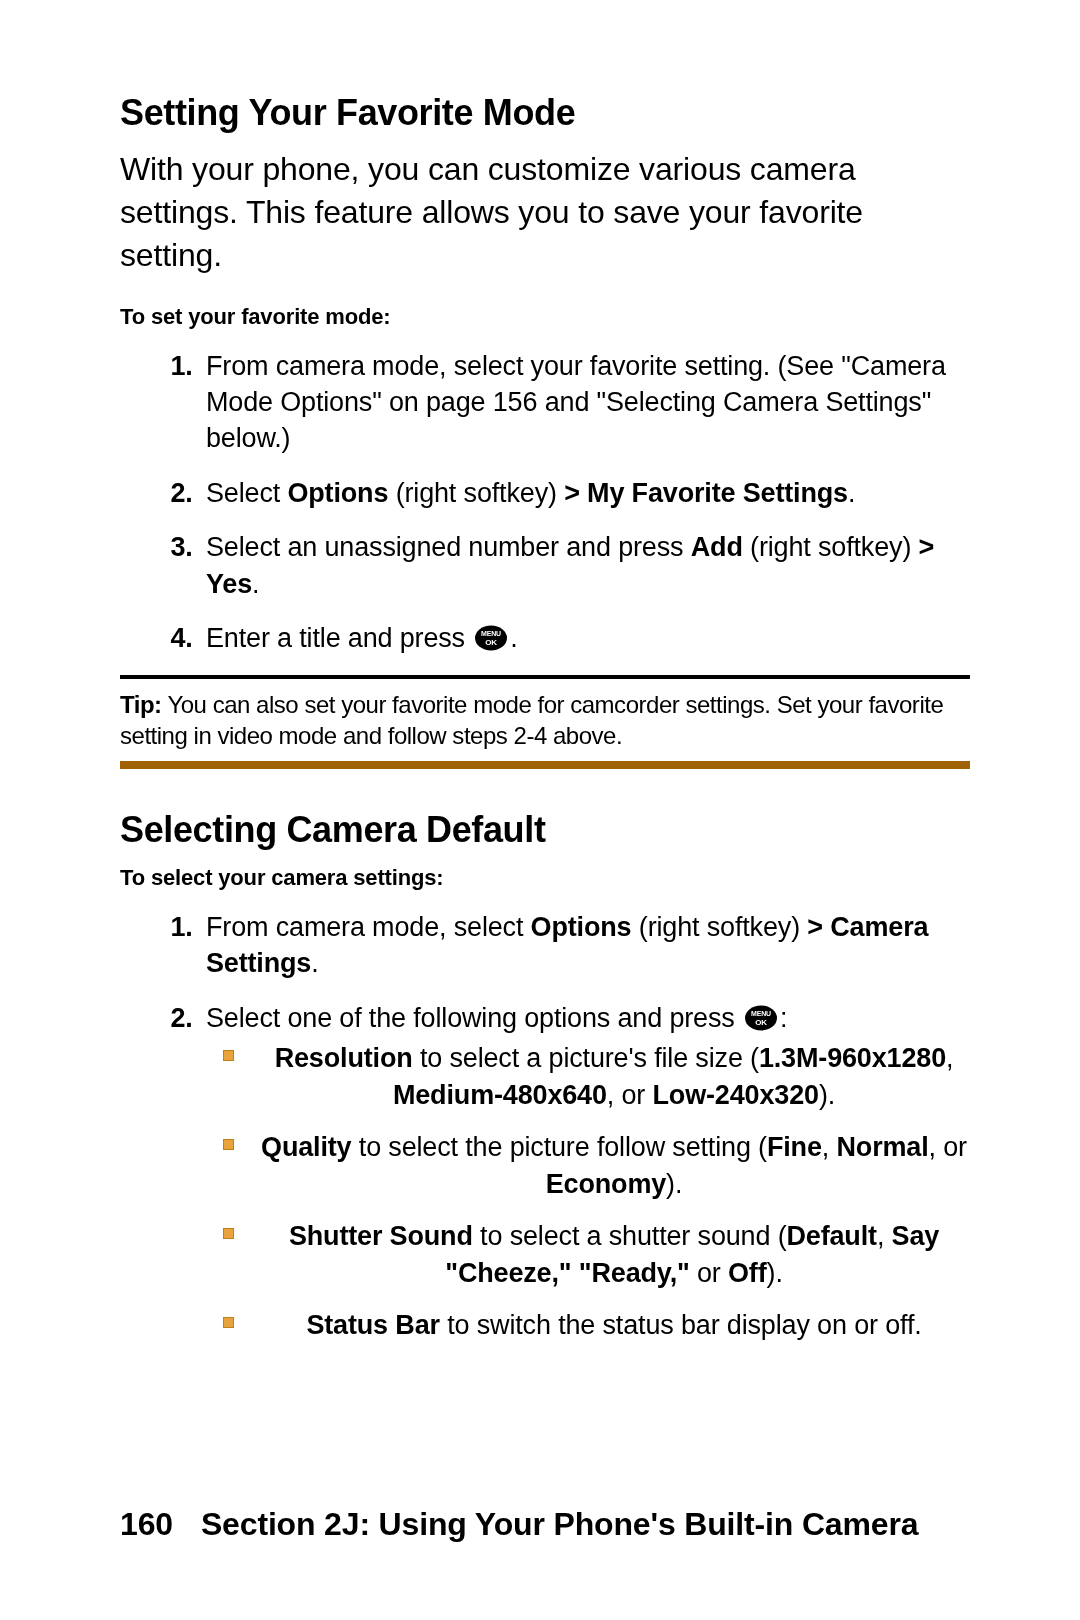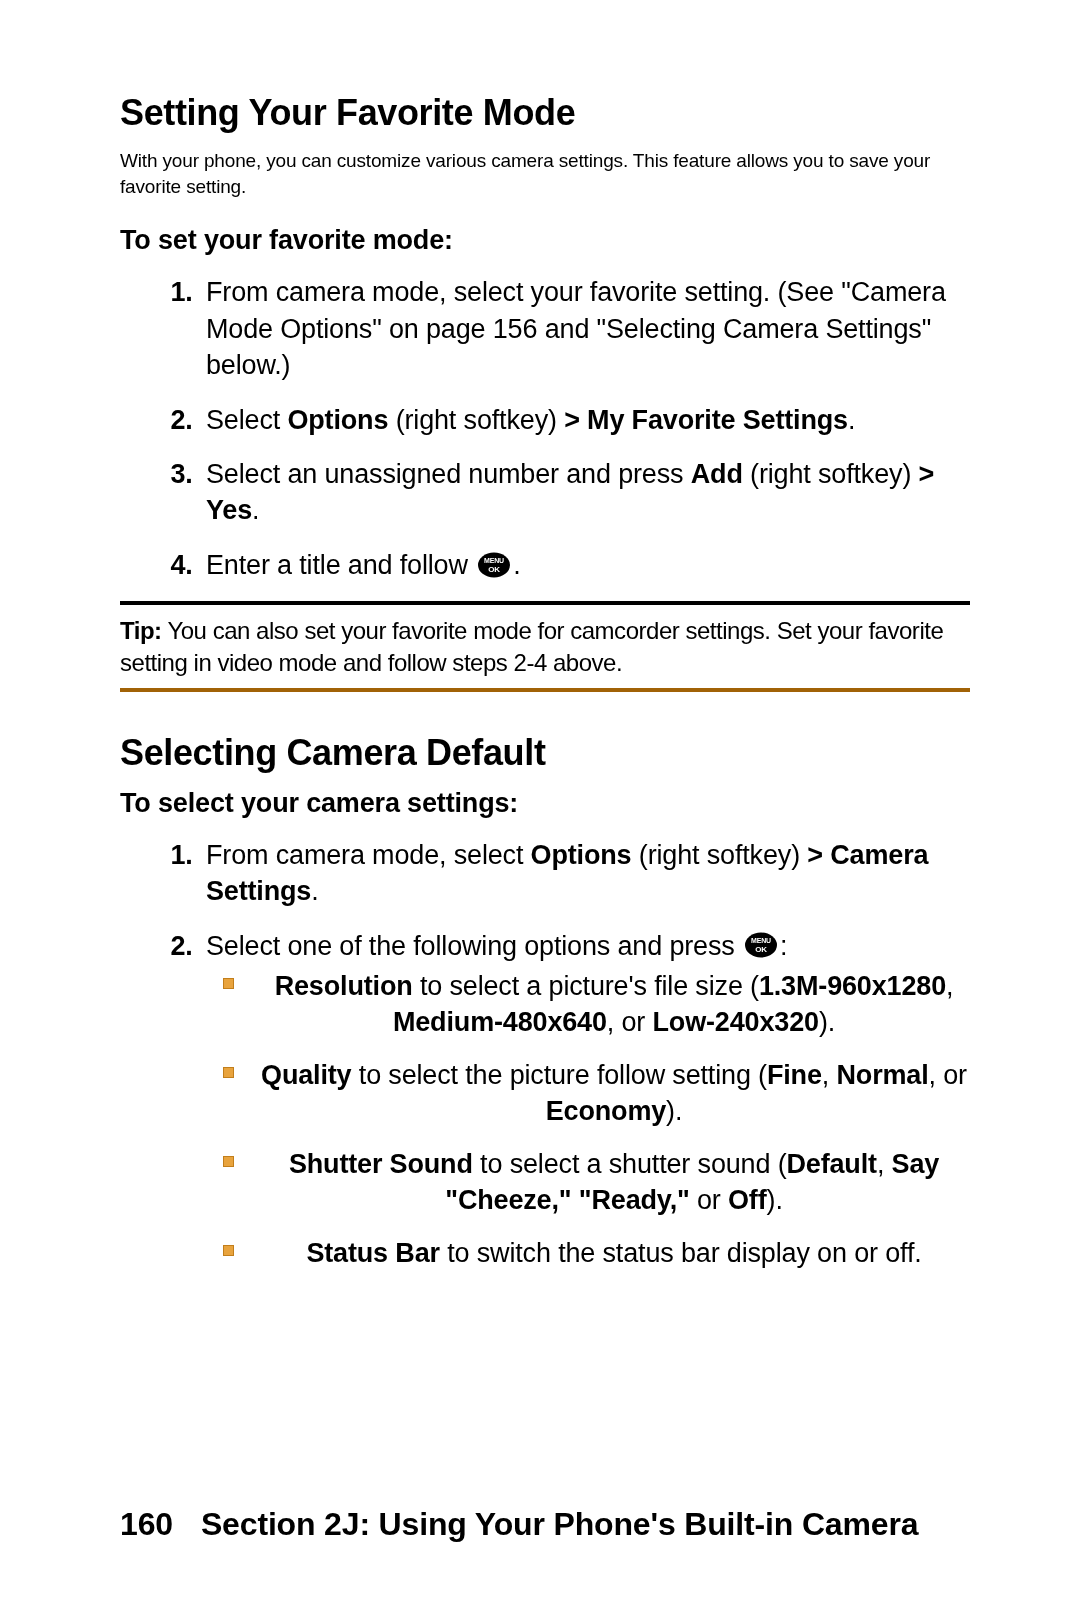--- a/index.html
+++ b/index.html
@@ -1,24 +1,24 @@
 <!DOCTYPE html>
 <html><head>
 <meta charset="utf-8">
 <style>
   html,body{margin:0;padding:0;background:#fff;color:#000;font-family:"Myriad Pro","Segoe UI",Arial,sans-serif;}
   .page{width:1080px;height:1620px;box-sizing:border-box;padding:92px 110px 60px 120px;position:relative;letter-spacing:-0.01em;}
   h2{font-size:36px;font-weight:700;margin:0 0 14px 0;letter-spacing:-0.01em;}
-  p.body{font-size:19px;line-height:1.35;margin:0 0 26px 0;}
-  p.sub{font-size:27px;font-weight:700;margin:0 0 18px 0;}
+  p.body{font-size:32px;line-height:1.35;margin:0 0 26px 0;}
+  p.sub{font-size:22px;font-weight:700;margin:0 0 18px 0;}
   ol{font-size:27px;line-height:1.35;margin:0 0 18px 0;padding-left:80px;}
   ol li{padding-left:6px;margin:0 0 18px 0;}
   ol li::marker{font-weight:700;}
   b{font-weight:700;}
-  .tipbox{border-top:4px solid #000;border-bottom:4px solid #a16207;padding:10px 0 10px 0;margin:4px 0 40px 0;font-size:24px;line-height:1.3;letter-spacing:-0.02em;}
+  .tipbox{border-top:4px solid #000;border-bottom:8px solid #a16207;padding:10px 0 10px 0;margin:4px 0 40px 0;font-size:24px;line-height:1.3;letter-spacing:-0.02em;}
   .menuok{display:inline-block;vertical-align:middle;position:relative;top:-2px;margin:0 2px;}
   .menuok svg{display:block;}
   ul.sqbul{list-style:none;margin:4px 0 0 0;padding-left:46px;font-size:27px;line-height:1.35;}
   ul.sqbul li{position:relative;margin:0 0 16px 0;text-align:center;}
   ul.sqbul li::before{content:"";position:absolute;left:-28px;top:11px;width:9px;height:9px;background:#e8a33d;outline:1px solid #c27e1b;}
   .footer{position:absolute;left:120px;bottom:77px;font-size:32px;font-weight:700;}
   .footer .pn{margin-right:28px;}
 </style>
 </head>
 <body>
@@ -30,21 +30,21 @@
   <p class="sub">To set your favorite mode:</p>
   <ol>
     <li>From camera mode, select your favorite setting. (See "Camera Mode Options" on page 156 and "Selecting Camera Settings" below.)</li>
     <li>
       <span>Select </span><b>Options</b><span> (right softkey) </span><b>&gt; My Favorite Settings</b><span>.</span>
     </li>
     <li>
       <span>Select an unassigned number and press </span><b>Add</b><span> (right softkey) </span><b>&gt; Yes</b><span>.</span>
     </li>
     <li>
-      <span>Enter a title and follow </span><span class="menuok"><svg width="34" height="26" viewBox="0 0 34 26">
+      <span>Enter a title and press </span><span class="menuok"><svg width="34" height="26" viewBox="0 0 34 26">
             <ellipse cx="17" cy="13" rx="16" ry="12.5" fill="#000"></ellipse>
             <text x="17" y="11" fill="#fff" font-size="7" font-family="Arial" font-weight="700" text-anchor="middle">MENU</text>
             <text x="17" y="20" fill="#fff" font-size="8" font-family="Arial" font-weight="700" text-anchor="middle">OK</text>
           </svg></span><span>.</span>
     </li>
   </ol>
 
   <div class="tipbox">
     <b>Tip:</b><span> You can also set your favorite mode for camcorder settings. Set your favorite setting in video mode and follow steps 2-4 above.</span>
   </div>

